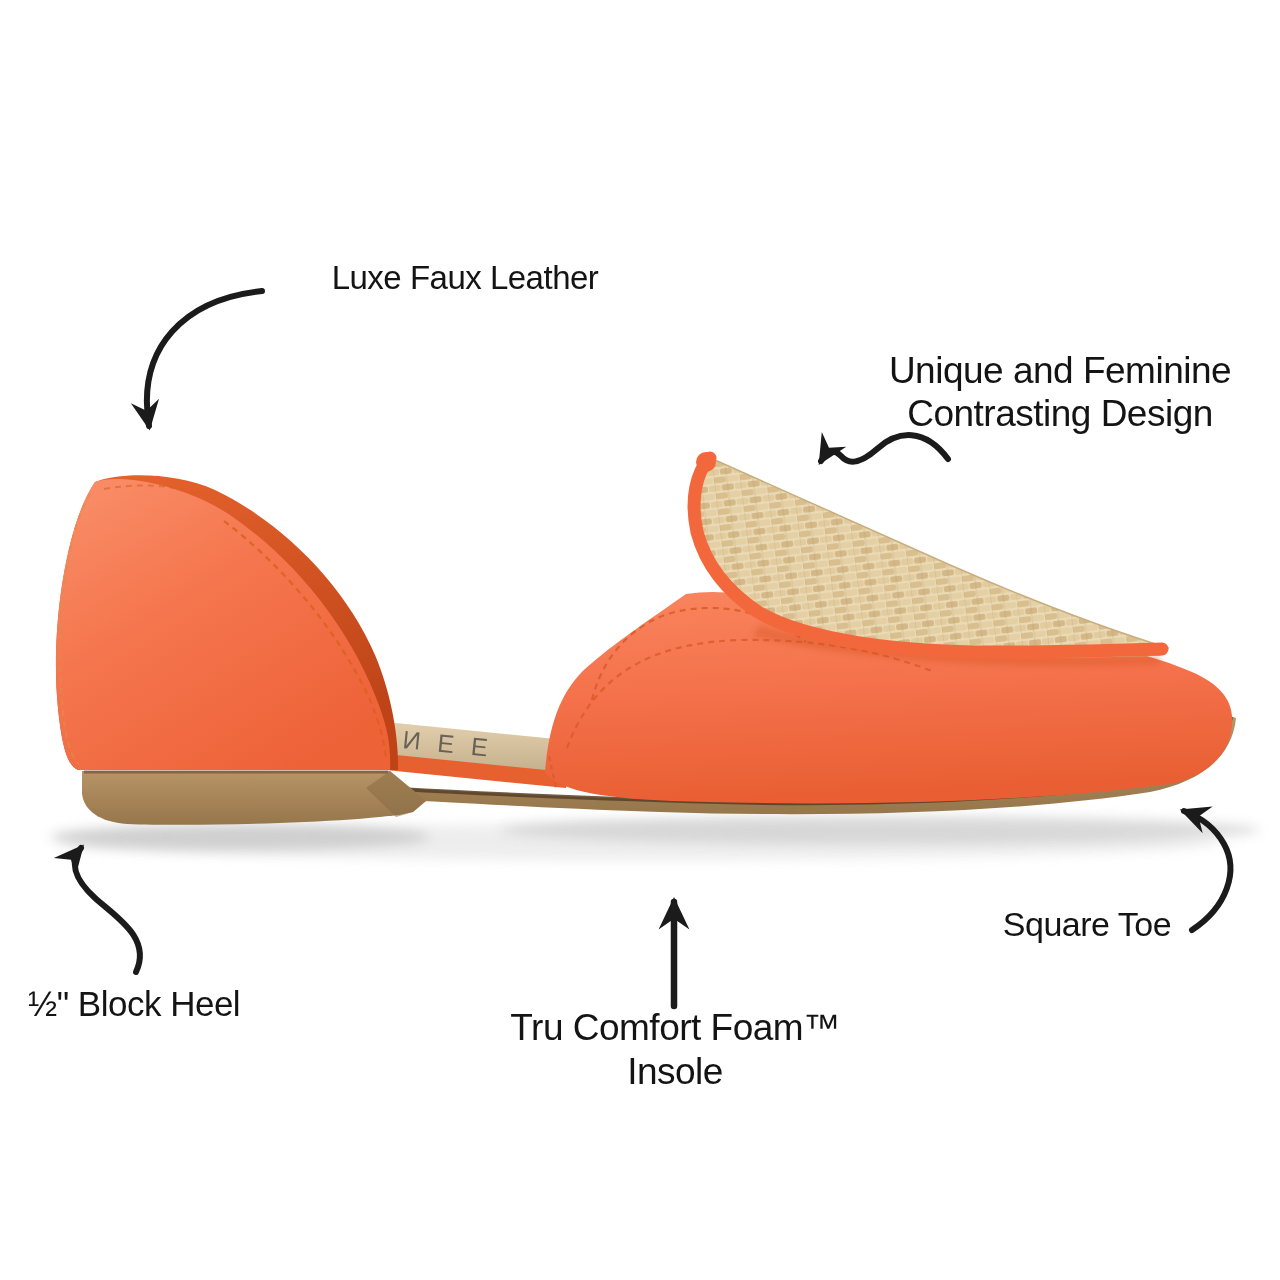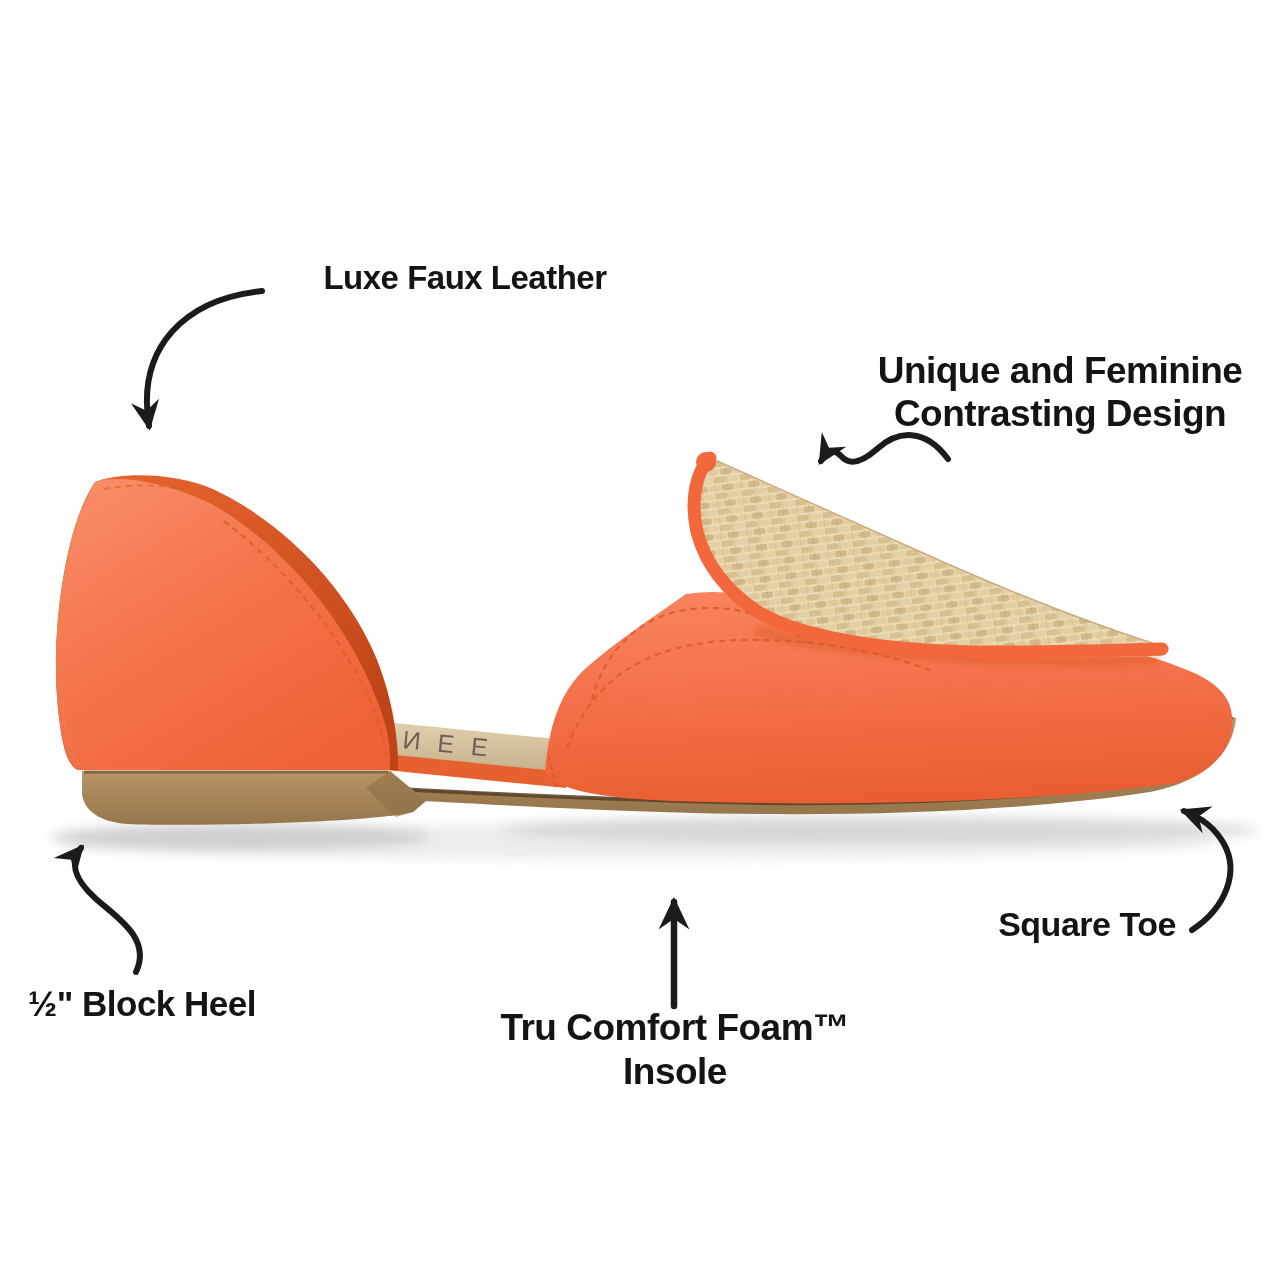--- a/index.html
+++ b/index.html
@@ -3,21 +3,21 @@
 <meta charset="utf-8">
 <title>Shoe Feature Callouts</title>
 <style>
   html,body{margin:0;padding:0;background:#ffffff;}
   #stage{
     position:relative;width:1280px;height:1280px;background:#ffffff;overflow:hidden;
     font-family:"Liberation Sans","DejaVu Sans",sans-serif;
   }
   #shoe-svg{position:absolute;left:0;top:0;width:1280px;height:1280px;}
   .callout{
-    position:absolute;color:#141414;font-weight:700;letter-spacing:-0.5px;
+    position:absolute;color:#141414;font-weight:400;letter-spacing:-0.5px;
     text-align:center;white-space:nowrap;
   }
   .callout .line{display:block;}
   #callout-material{left:165px;top:257px;width:600px;font-size:33px;line-height:42px;}
   #callout-design{left:810px;top:349px;width:500px;font-size:37px;line-height:43px;}
   #callout-heel{left:28px;top:984px;font-size:35px;text-align:left;}
   #callout-insole{left:425px;top:1006px;width:500px;font-size:37px;line-height:44px;}
   #callout-toe{left:937px;top:905px;width:300px;font-size:34px;}
 </style>
 </head>

